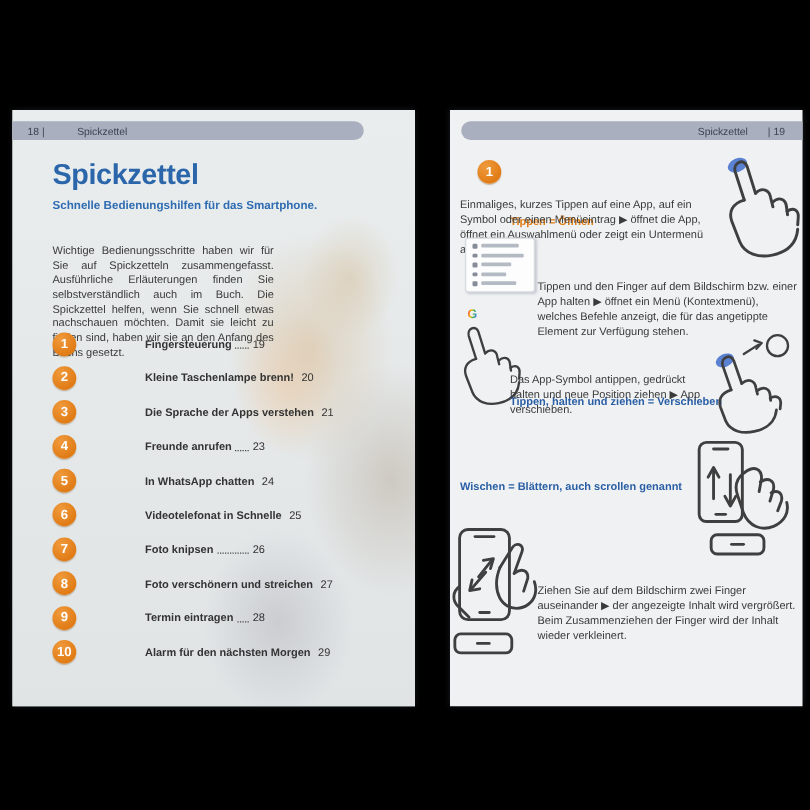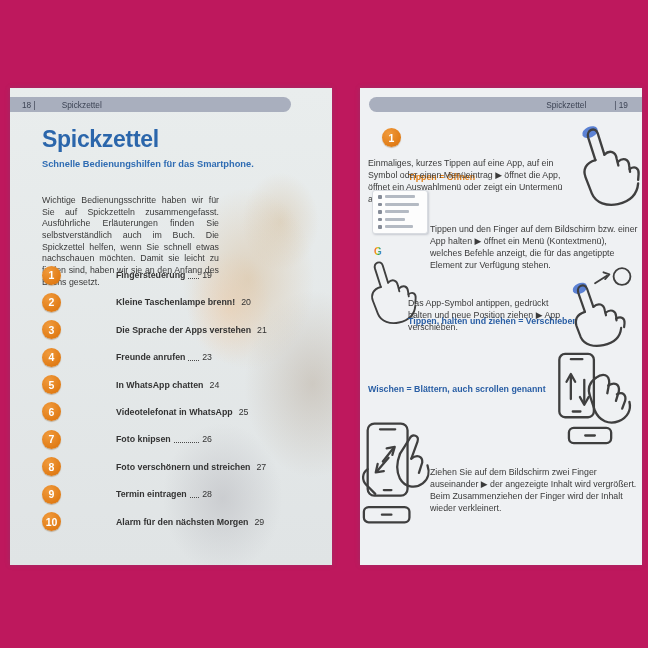--- a/index.html
+++ b/index.html
@@ -1,18 +1,18 @@
 <!DOCTYPE html>
 <html><head>
 <meta charset="utf-8">
 <style>
   * { margin:0; padding:0; box-sizing:border-box; }
   html,body { background:#ffffff; }
   body { font-family:"Liberation Sans", sans-serif; }
-  #stage { position:relative; width:648px; height:648px; background:#be185d; overflow:hidden; }
+  #stage { position:relative; width:648px; height:648px; background:#000000; overflow:hidden; }
 
   
   .page { position:absolute; top:88px; height:477px; box-shadow:0 0 5px rgba(90,100,120,.30); }
   #left-page  { left:10px;  width:322px; background:#e3e7e7; }
   #right-page { left:360px; width:282px; background:#eff1f3; }
 
   #left-photo { position:absolute; inset:0; pointer-events:none;
     background:
       radial-gradient(95px 130px at 74% 40%, rgba(216,189,152,.55), transparent 70%),
       radial-gradient(58px 78px  at 68% 46%, rgba(240,221,203,.85), transparent 72%),
@@ -21,21 +21,21 @@
       radial-gradient(80px 100px at 66% 86%, rgba(176,176,182,.45), transparent 75%),
       linear-gradient(180deg,#e9eded 0%, #e0e4e5 100%);
   }
 
   
   .band { position:absolute; top:9px; height:15px; background:#a9afbe; color:#3c4354;
           font-size:8.3px; display:flex; align-items:center; }
   #left-band  { left:0; width:281px; border-radius:0 8px 8px 0; padding-left:12px; }
   #right-band { right:0; width:273px; border-radius:8px 0 0 8px; justify-content:flex-end; padding-right:14px; }
   #left-band .band-label { margin-left:26px; }
-  #right-band .band-num  { margin-left:28px; }
+  #right-band .band-num  { margin-left:16px; }
 
   
   #lp-title { position:absolute; left:32px; top:38px; font-size:23px; font-weight:bold;
               color:#2b66ab; letter-spacing:-.3px; }
   #lp-subtitle { position:absolute; left:32px; top:71px; font-size:9.3px; font-weight:bold; color:#2f6cb3; }
   #lp-intro { position:absolute; left:32px; top:87px; width:177px; font-size:8.8px; line-height:1.33;
               color:#3a3a3a; text-align:justify;margin-top:20px; }
   #lp-toc-intro { position:absolute; left:32px; top:150px; width:177px; font-size:8.8px; line-height:1.33;
               color:#3a3a3a; }
   #lp-toc { position:absolute; left:32px; top:177px; width:170px; }
@@ -130,21 +130,21 @@
         <span class="toc-page">23</span>
       </div>
       <div class="toc-row">
         <span class="badge">5</span>
         <span class="toc-label">In WhatsApp chatten</span>
         <span class="toc-dots"></span>
         <span class="toc-page">24</span>
       </div>
       <div class="toc-row">
         <span class="badge">6</span>
-        <span class="toc-label">Videotelefonat in WhatsApp</span>
+        <span class="toc-label">Videotelefonat in Schnelle</span>
         <span class="toc-dots"></span>
         <span class="toc-page">25</span>
       </div>
       <div class="toc-row">
         <span class="badge">7</span>
         <span class="toc-label">Foto knipsen</span>
         <span class="toc-dots"></span>
         <span class="toc-page">26</span>
       </div>
       <div class="toc-row">

